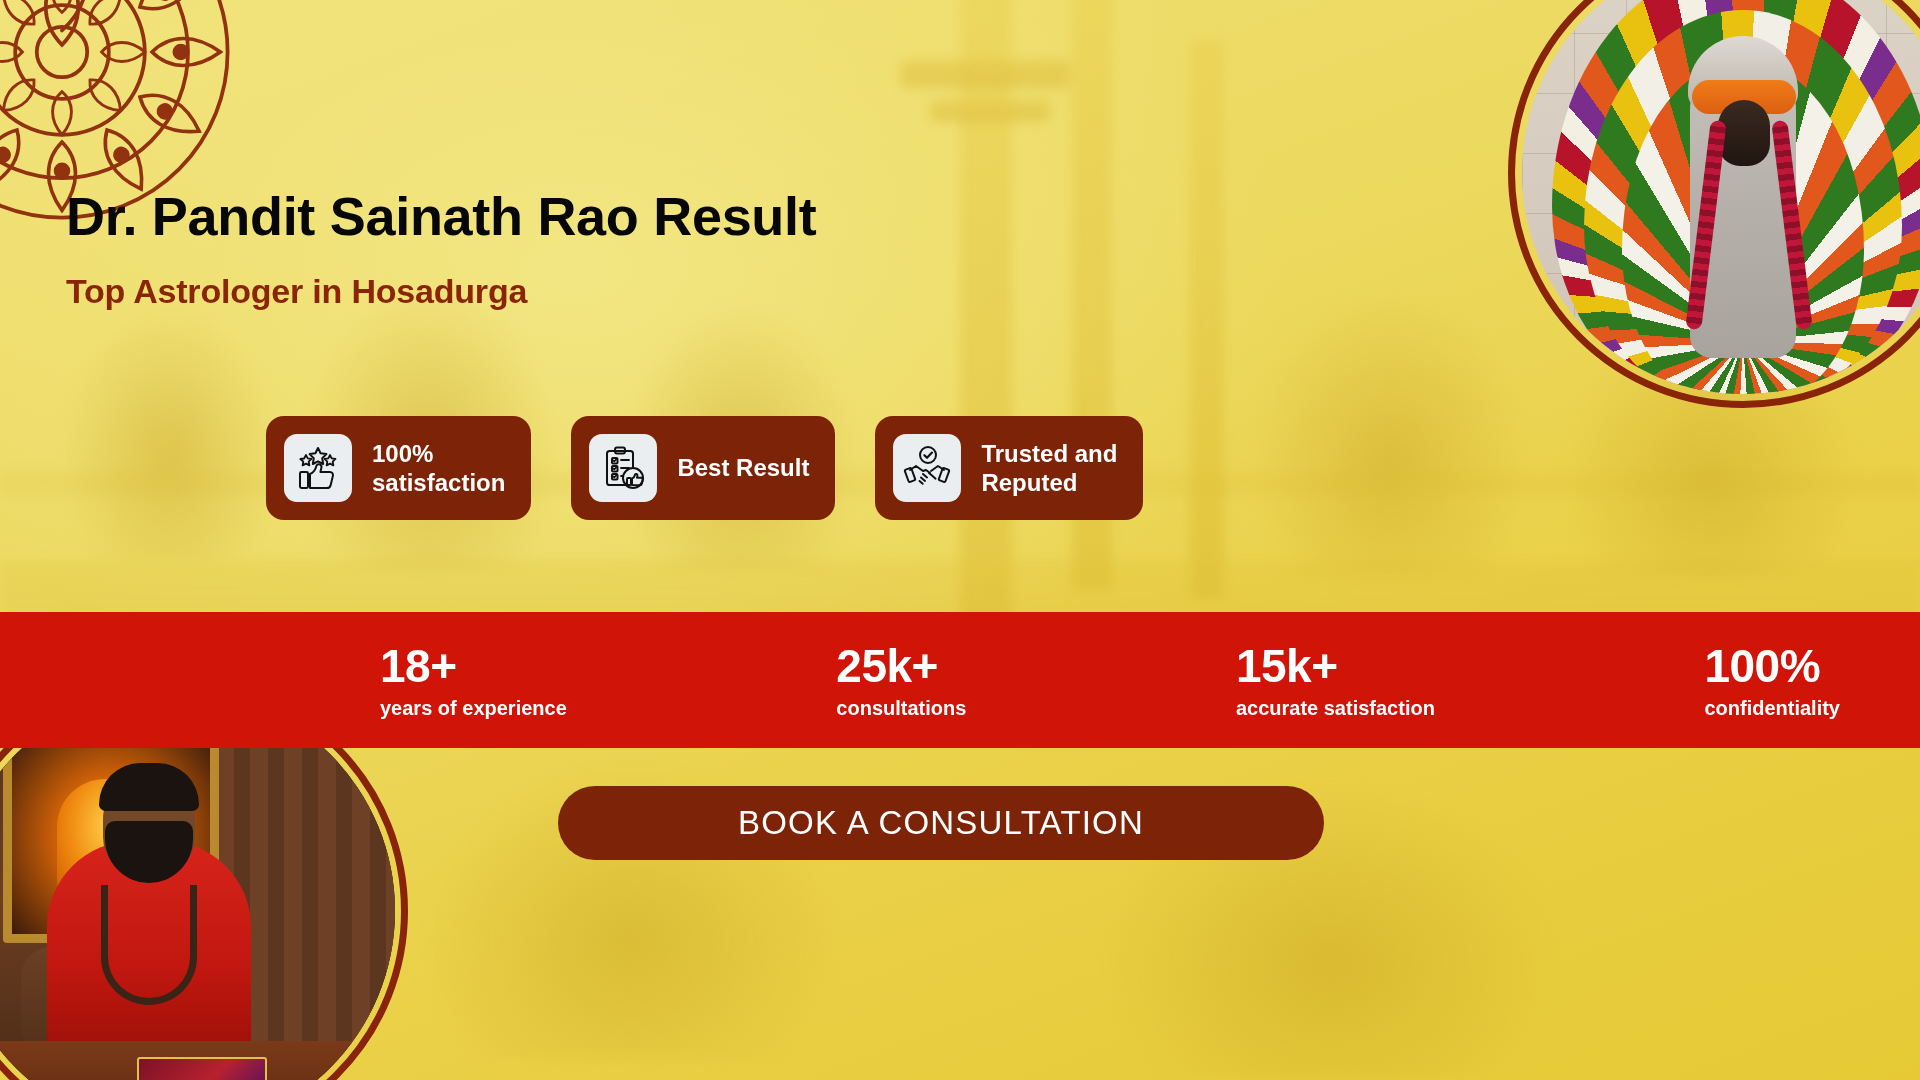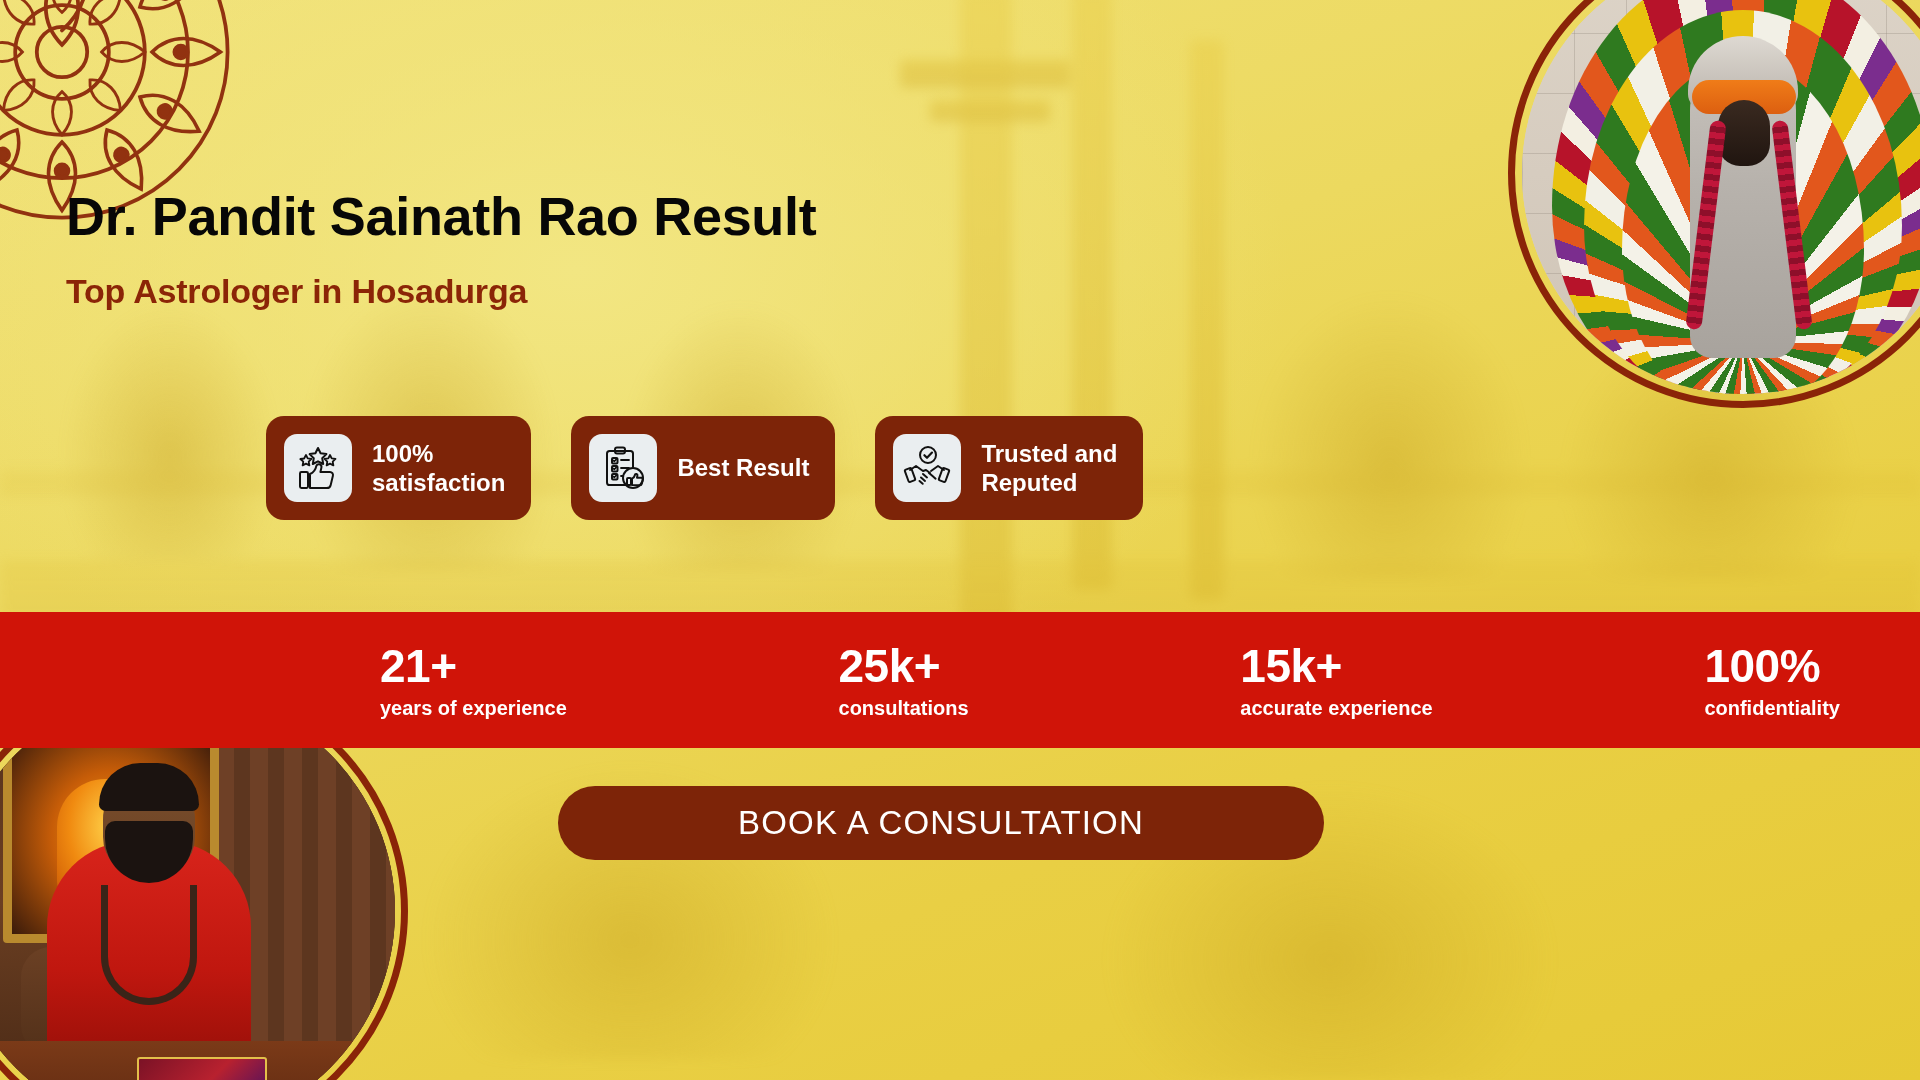--- a/index.html
+++ b/index.html
@@ -461,30 +461,30 @@
       </span>
       <span class="feature-label">Trusted and
 Reputed</span>
     </div>
 
   </div>
 
   <div id="stats-bar">
     <div class="stats-inner">
       <div class="stat">
-        <div class="stat-value">21+</div>
+        <div class="stat-value">18+</div>
         <div class="stat-label">years of experience</div>
       </div>
       <div class="stat">
         <div class="stat-value">25k+</div>
         <div class="stat-label">consultations</div>
       </div>
       <div class="stat">
         <div class="stat-value">15k+</div>
-        <div class="stat-label">accurate experience</div>
+        <div class="stat-label">accurate satisfaction</div>
       </div>
       <div class="stat">
         <div class="stat-value">100%</div>
         <div class="stat-label">confidentiality</div>
       </div>
     </div>
   </div>
 
   <button id="cta-button">BOOK A CONSULTATION</button>
 

